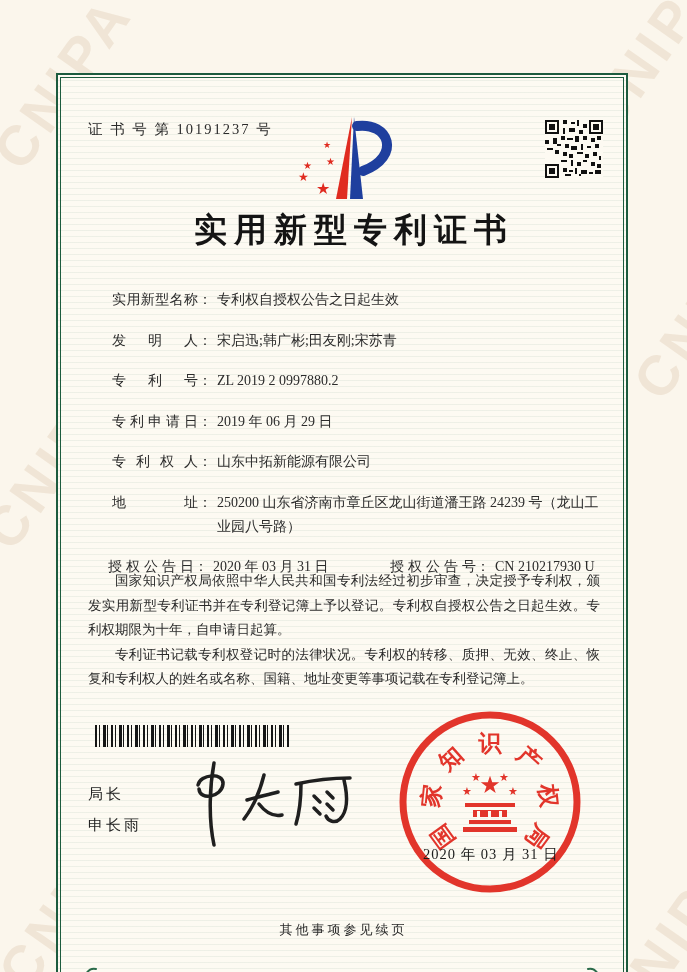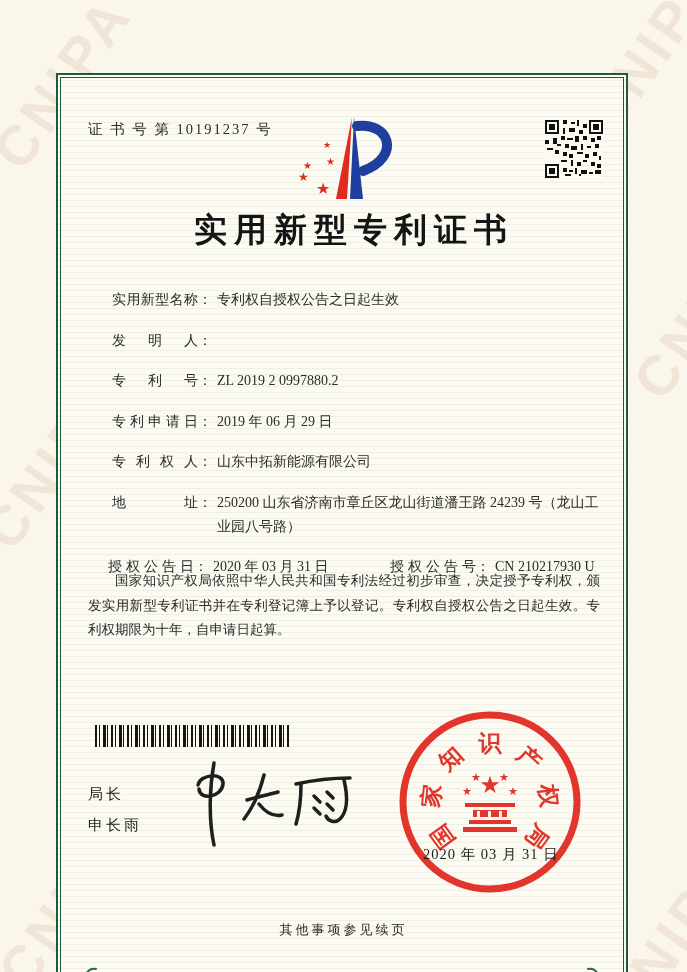--- a/index.html
+++ b/index.html
@@ -205,20 +205,21 @@
 
     <div class="fields">
       <div class="frow">
         <span class="flabel">实用新型名称</span>
           <span class="fcolon">：</span>
         <span class="fvalue">专利权自授权公告之日起生效</span>
       </div>
       <div class="frow">
         <span class="flabel">发明人</span>
           <span class="fcolon">：</span>
+        <span class="fvalue">宋启迅;韩广彬;田友刚;宋苏青</span>
       </div>
       <div class="frow">
         <span class="flabel">专利号</span>
           <span class="fcolon">：</span>
         <span class="fvalue">ZL 2019 2 0997880.2</span>
       </div>
       <div class="frow">
         <span class="flabel">专利申请日</span>
           <span class="fcolon">：</span>
         <span class="fvalue">2019 年 06 月 29 日</span>
@@ -242,20 +243,21 @@
         <span class="grant-b">
           <span class="flabel">授权公告号</span>
             <span class="fcolon">：</span>
           <span>CN 210217930 U</span>
         </span>
       </div>
     </div>
 
     <div class="body-text">
       <p>国家知识产权局依照中华人民共和国专利法经过初步审查，决定授予专利权，颁发实用新型专利证书并在专利登记簿上予以登记。专利权自授权公告之日起生效。专利权期限为十年，自申请日起算。</p>
+      <p>专利证书记载专利权登记时的法律状况。专利权的转移、质押、无效、终止、恢复和专利权人的姓名或名称、国籍、地址变更等事项记载在专利登记簿上。</p>
     </div>
 
     <div class="barcode"></div>
 
     <div class="signer">
       <div>局长</div>
       <div>申长雨</div>
     </div>
 
     <svg class="signature-svg" width="175" height="100" viewBox="0 0 175 100">

